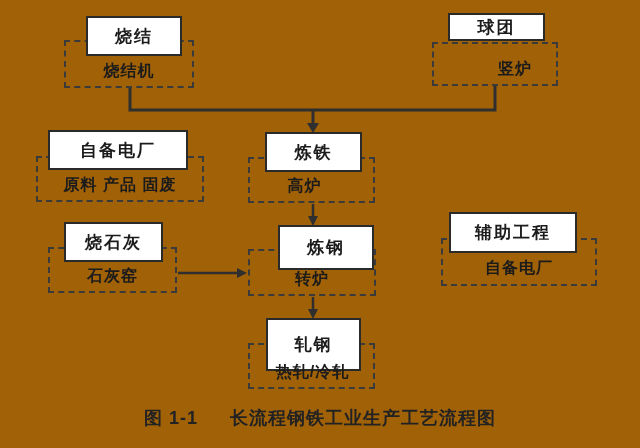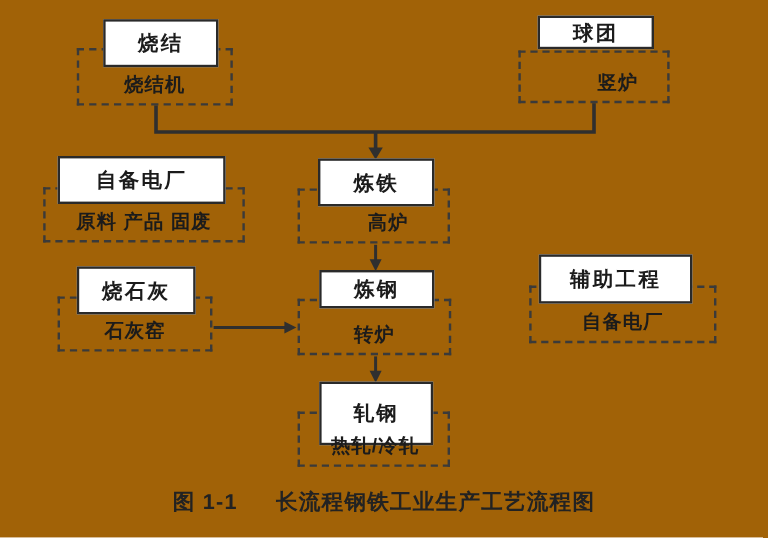--- a/index.html
+++ b/index.html
@@ -106,34 +106,34 @@
       <span>自备电厂</span>
     </div>
     <div class="sub-label" style="left:36px;top:170px;width:168px;height:30px">原料 产品 固废</div>
   </div>
 
   <div>
     <div class="dashed-box" style="left:248px;top:157px;width:127px;height:46px"></div>
     <div class="title-box" style="left:265px;top:132px;width:97px;height:40px">
       <span>炼铁</span>
     </div>
-    <div class="sub-label" style="left:260px;top:172px;width:127px;height:29px">高炉</div>
+    <div class="sub-label" style="left:241px;top:172px;width:127px;height:29px">高炉</div>
   </div>
 
   <div>
     <div class="dashed-box" style="left:48px;top:247px;width:129px;height:46px"></div>
     <div class="title-box" style="left:64px;top:222px;width:99px;height:40px">
       <span>烧石灰</span>
     </div>
     <div class="sub-label" style="left:48px;top:262px;width:129px;height:29px">石灰窑</div>
   </div>
 
   <div>
     <div class="dashed-box" style="left:248px;top:249px;width:128px;height:47px"></div>
-    <div class="title-box" style="left:266px;top:225px;width:96px;height:32px">
+    <div class="title-box" style="left:278px;top:225px;width:96px;height:45px">
       <span>炼钢</span>
     </div>
     <div class="sub-label" style="left:248px;top:265px;width:128px;height:29px">转炉</div>
   </div>
 
   <div>
     <div class="dashed-box" style="left:441px;top:238px;width:156px;height:48px"></div>
     <div class="title-box" style="left:449px;top:212px;width:128px;height:41px">
       <span>辅助工程</span>
     </div>

